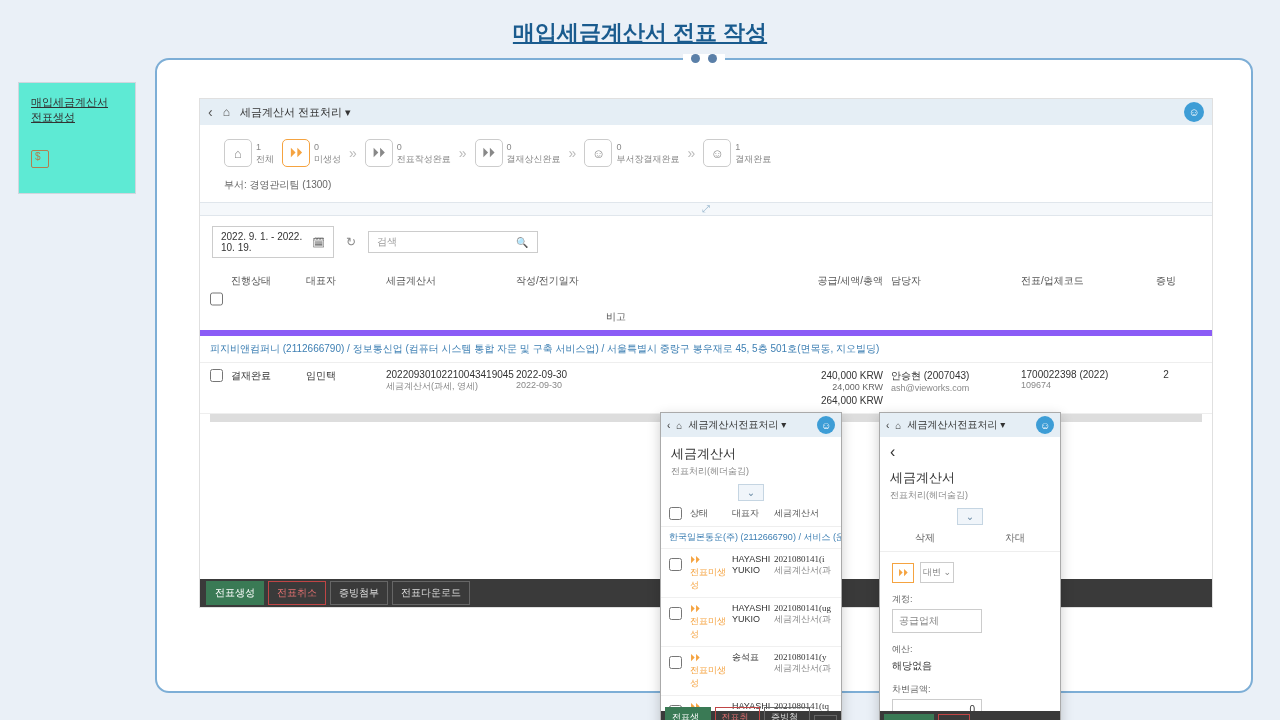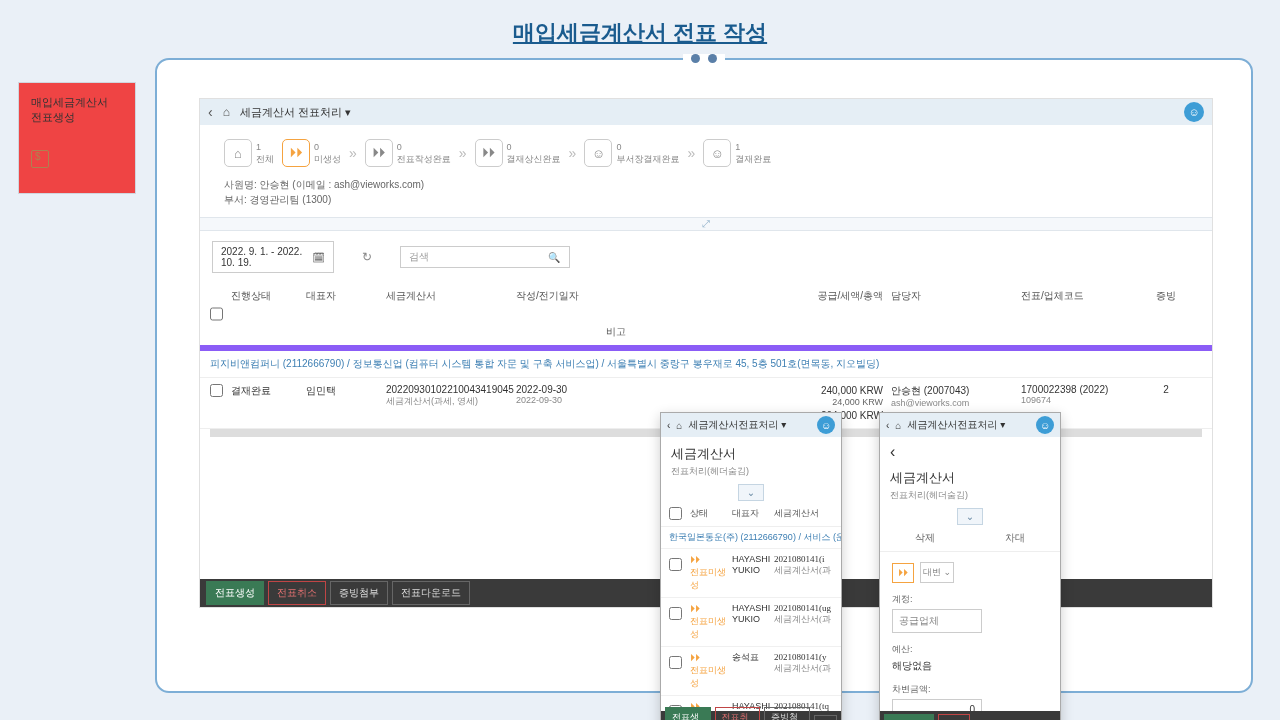--- a/index.html
+++ b/index.html
@@ -1,18 +1,18 @@
 <!DOCTYPE html>
 <html><head>
 <meta charset="utf-8">
 <style>
 * { margin: 0; padding: 0; box-sizing: border-box; }
 body { font-family: -apple-system, "Malgun Gothic", sans-serif; background: #eaf0f7; width: 1280px; height: 720px; overflow: hidden; font-size: 11px; color: #333; }
 .page-title { text-align: center; color: #1a5b8e; font-size: 22px; font-weight: bold; padding: 18px 0 10px; text-decoration: underline; }
-.side-card { position: absolute; left: 18px; top: 82px; width: 118px; height: 112px; background: #ef4444; border: 1px solid #d0d6de; padding: 12px; }
+.side-card { position: absolute; left: 18px; top: 82px; width: 118px; height: 112px; background: #5eead4; border: 1px solid #d0d6de; padding: 12px; text-decoration: underline; }
 .side-card .t1 { font-size: 11px; color: #333; line-height: 1.4; }
 .side-card .ic { margin-top: 24px; width: 18px; height: 18px; border: 1px solid #b08050; border-radius: 2px; position: relative; }
 .side-card .ic::after { content: "$"; position: absolute; left: 3px; top: 0; font-size: 10px; color: #b08050; }
 .main-frame { position: absolute; left: 155px; top: 58px; width: 1098px; height: 635px; background: #fff; border: 2px solid #7daed6; border-radius: 14px; }
 .dots { position: absolute; left: 50%; top: -6px; transform: translateX(-50%); background: #fff; padding: 0 8px; display: flex; gap: 8px; }
 .dots span { width: 9px; height: 9px; border-radius: 50%; background: #5a7fa8; }
 .app { position: absolute; left: 42px; top: 38px; width: 1014px; height: 510px; background: #fff; border: 1px solid #e0e0e0; }
 .topbar { height: 26px; background: #e5eef5; display: flex; align-items: center; padding: 0 8px; gap: 10px; }
 .topbar .chev { font-size: 14px; color: #555; }
 .topbar .home { font-size: 12px; color: #555; }
@@ -20,21 +20,21 @@
 .topbar .userbtn { margin-left: auto; width: 20px; height: 20px; background: #3d9dd6; border-radius: 50%; display: flex; align-items: center; justify-content: center; color: #fff; font-size: 11px; }
 .flow { display: flex; align-items: center; gap: 8px; padding: 14px 24px 10px; }
 .flow-step { display: flex; align-items: center; gap: 4px; }
 .flow-step .circ { width: 28px; height: 28px; border: 1px solid #ccc; border-radius: 5px; display: flex; align-items: center; justify-content: center; font-size: 13px; color: #888; }
 .flow-step.active .circ { border-color: #f5a340; color: #f5a340; }
 .flow-step .lbl { font-size: 9px; color: #888; }
 .flow-step .num { font-size: 9px; color: #888; }
 .flow-arr { color: #bbb; font-size: 14px; }
 .userinfo { padding: 0 24px 10px; font-size: 10px; color: #666; line-height: 1.5; }
 .collapse-bar { height: 14px; background: #f5f8fb; text-align: center; color: #8fb0c8; font-size: 10px; border-top: 1px solid #e0e6ec; border-bottom: 1px solid #e0e6ec; }
-.filters { display: flex; gap: 24px; padding: 10px 12px; align-items: center; }
+.filters { display: flex; gap: 8px; padding: 10px 12px; align-items: center; }
 .filters .date { border: 1px solid #ccc; padding: 4px 8px; font-size: 10px; width: 122px; display: flex; align-items: center; justify-content: space-between; }
 .filters .refresh { color: #888; font-size: 12px; padding: 2px 4px; }
 .filters .search { border: 1px solid #ccc; padding: 3px 8px; width: 170px; display: flex; align-items: center; justify-content: space-between; font-size: 10px; color: #999; }
 .thead { display: flex; padding: 6px 10px; font-size: 10px; color: #555; border-bottom: 6px solid #8b5cf6; }
 .thead input[type=checkbox], .trow input[type=checkbox] { margin-right: 8px; }
 .col-status { width: 75px; }
 .col-rep { width: 80px; }
 .col-tax { width: 130px; }
 .col-date { width: 90px; }
 .col-note { width: 185px; margin-top: 36px; }
@@ -138,21 +138,20 @@
           <span><span class="num">0</span><br><span class="lbl">부서장결재완료</span></span>
         </div>
       <span class="flow-arr">»</span>
       <div class="flow-step">
           <span class="circ">☺</span>
           <span><span class="num">1</span><br><span class="lbl">결재완료</span></span>
         </div>
     </div>
 
     <div class="userinfo">
-      <div>사원명: 안승현 (이메일 : ash@vieworks.com)</div>
       <div>부서: 경영관리팀 (1300)</div>
     </div>
 
     <div class="collapse-bar">⤢</div>
 
     <div class="filters">
       <div class="date">
           <span>2022. 9. 1. - 2022. 10. 19.</span>
           <span>🗓</span>
         </div>

